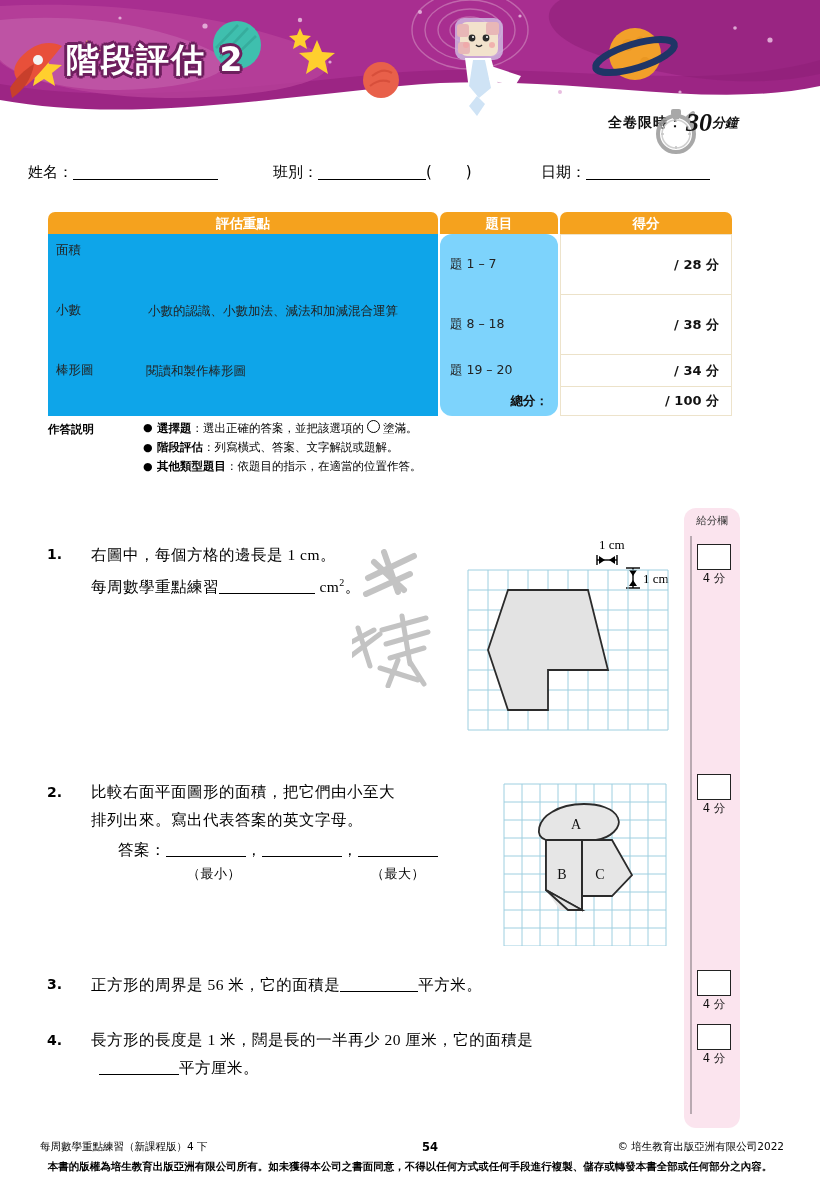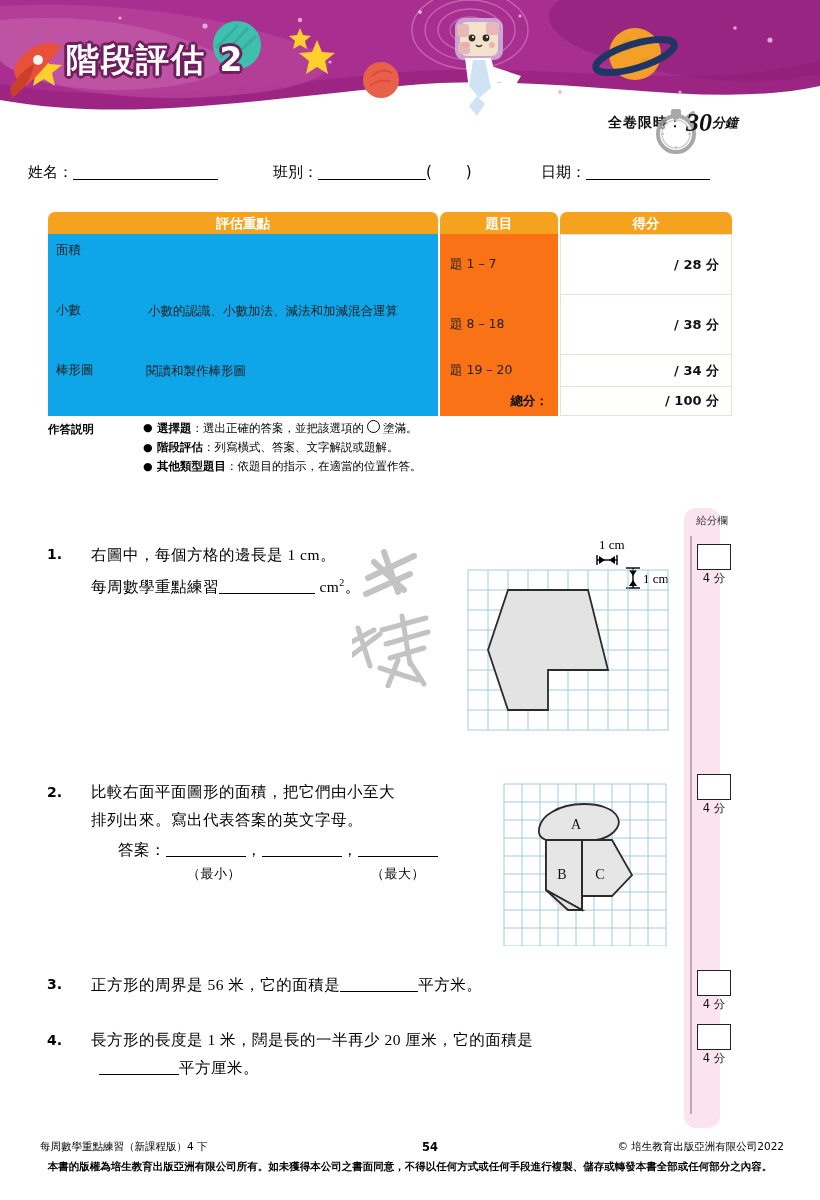--- a/index.html
+++ b/index.html
@@ -55,21 +55,21 @@
     background:#f5a21e;color:#fff;font-weight:bold;font-size:13.5px;
     text-align:center;line-height:22px;height:22px;
     border-radius:7px 7px 0 0;}
   .col-a{width:390px;}
   .col-b{width:118px;}
   .col-c{width:172px;}
   .gap{width:2px;}
 
   .tbody{display:flex;}
   .bodyA{width:390px;background:#0ea5e9;}
-  .bodyB{width:118px;background:#f97316;}
+  .bodyB{width:118px;background:#7dd3fc;border-radius:12px;}
   .bodyC{width:172px;background:#ffffff;border:1px solid #ede3cb;box-sizing:border-box;}
 
   .cellA{display:flex;align-items:flex-start;padding:7px 4px 7px 8px;box-sizing:border-box;}
   .cat{width:66px;flex:none;color:#222;font-size:12.5px;padding-top:1px;}
   .desc{flex:1;color:#222;font-size:12.5px;line-height:19px;}
   .cellB{display:flex;align-items:center;padding-left:10px;box-sizing:border-box;color:#222;font-size:12.5px;}
   .cellC{display:flex;align-items:center;justify-content:flex-end;
     padding-right:12px;box-sizing:border-box;font-size:13px;color:#111;font-weight:bold;
     border-bottom:1px solid #ece2c9;}
   .cellC:last-child{border-bottom:none;}
@@ -81,21 +81,21 @@
     font-family:"DejaVu Sans","Liberation Sans",sans-serif;}
   .instr-title{position:absolute;left:0;top:2px;font-size:11.5px;font-weight:bold;color:#000;}
   .instr-list{position:absolute;left:95px;top:0;}
   .instr-li{display:flex;align-items:flex-start;margin-bottom:4px;font-size:11.5px;color:#000;}
   .bullet{width:14px;flex:none;font-size:11px;line-height:15px;}
   .instr-li b{font-weight:bold;}
   .instr-txt{line-height:15px;}
   .circ{display:inline-block;width:11px;height:11px;border:1.3px solid #000;border-radius:50%;vertical-align:-1px;margin:0 3px;}
 
   
-  .sidepanel{position:absolute;left:684px;top:508px;width:36px;height:620px;
+  .sidepanel{position:absolute;left:684px;top:508px;width:56px;height:620px;
     background:#fbe4ee;border-radius:12px;}
   .sidepanel .sp-title{
     position:absolute;left:0;top:6px;width:56px;text-align:center;
     font-family:"DejaVu Sans","Liberation Sans",sans-serif;
     font-size:10.5px;color:#333;}
   .sp-rule{position:absolute;left:6px;top:28px;width:1.5px;height:578px;background:#b9a9b1;}
   .markbox{position:absolute;left:13px;width:34px;}
   .markbox .box{width:34px;height:26px;border:1.6px solid #222;background:#fff;box-sizing:border-box;}
   .markbox .pt{font-family:"DejaVu Sans","Liberation Sans",sans-serif;
     font-size:11.5px;color:#111;text-align:center;margin-top:1px;}

